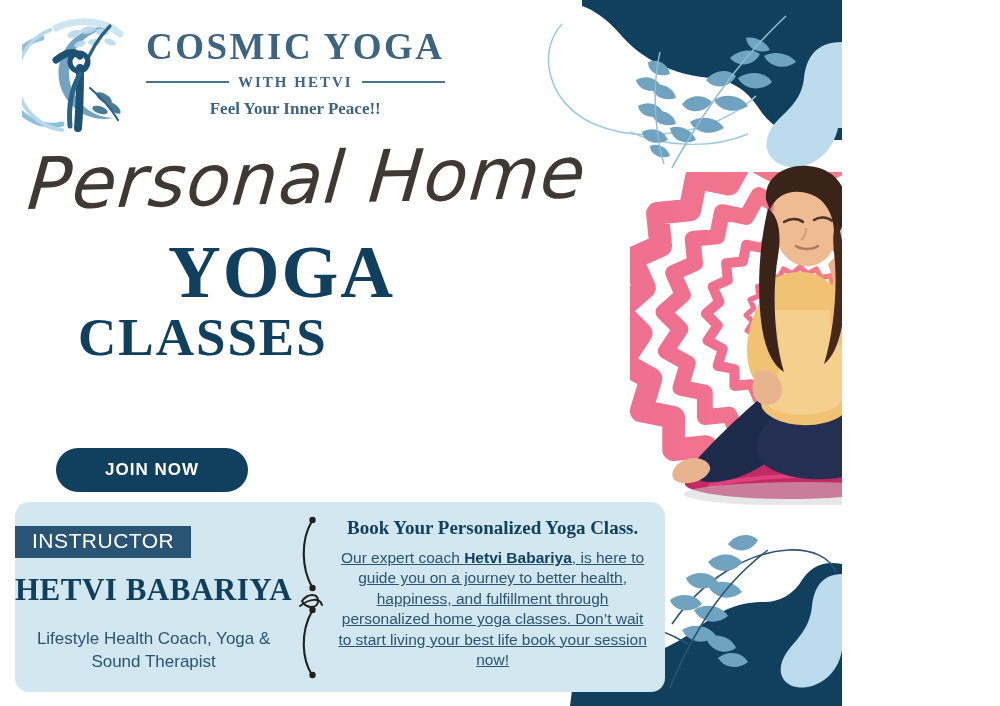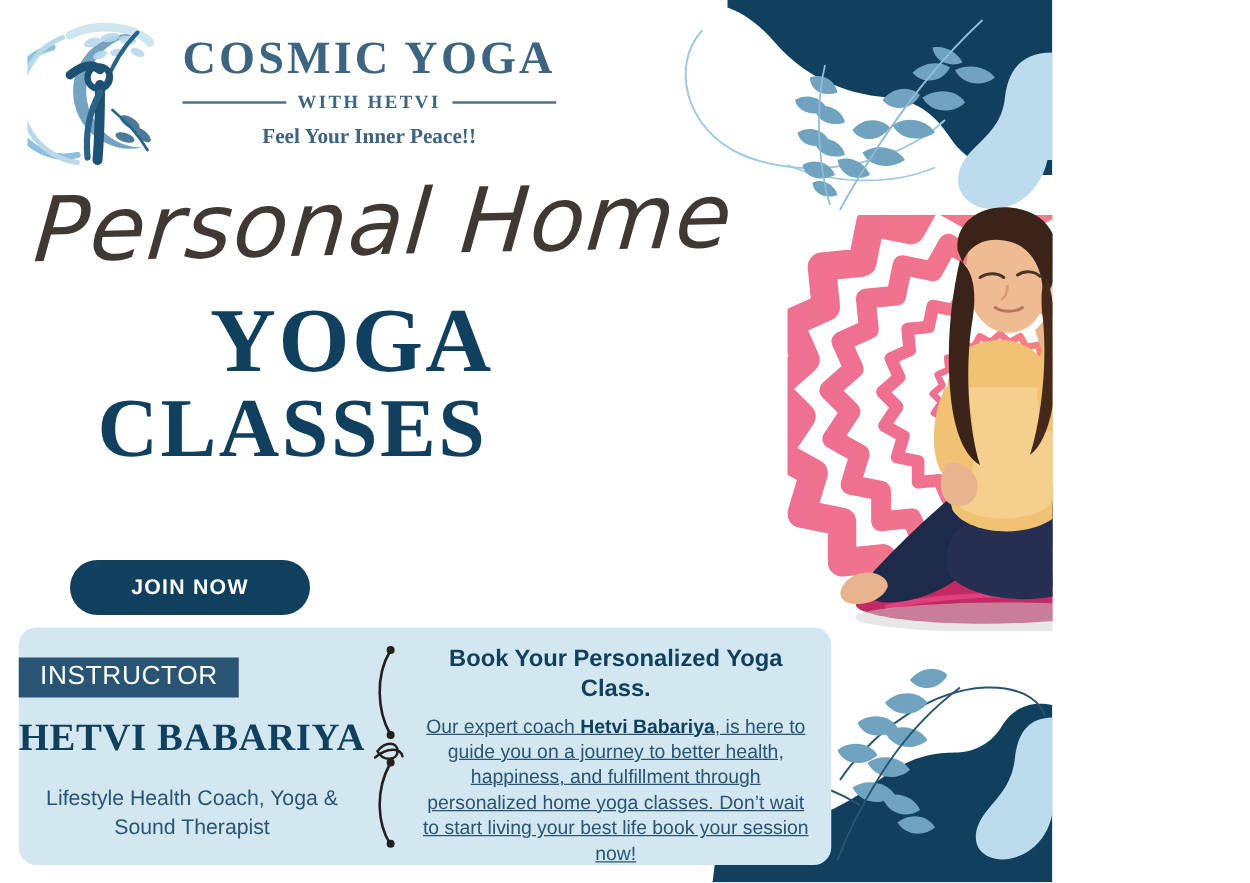--- a/index.html
+++ b/index.html
@@ -73,21 +73,21 @@
   }
   #headline-yoga,#headline-classes{
     position:absolute;
     font-family:"Liberation Serif", serif;
     font-weight:bold;
     color:#11405f;
     line-height:0.95;
     white-space:nowrap;
   }
   #headline-yoga{left:168px;top:238px;font-size:73px;letter-spacing:2px;}
-  #headline-classes{left:78px;top:312px;font-size:67px;letter-spacing:2px;}
+  #headline-classes{left:78px;top:312px;font-size:53px;letter-spacing:2px;}
 
   
   #join-now-button{
     position:absolute;left:56px;top:448px;
     width:192px;height:44px;
     background:#11405f;border:none;border-radius:24px;
     color:#ffffff;
     font-family:"Liberation Sans", sans-serif;
     font-weight:bold;font-size:17px;letter-spacing:1px;
     cursor:pointer;
@@ -137,21 +137,21 @@
   #divider-flourish{
     width:40px;display:flex;align-items:center;justify-content:center;
   }
   #booking-col{
     flex:1 1 auto;
     display:flex;flex-direction:column;align-items:center;
     padding:14px 14px 0 6px;
     box-sizing:border-box;
   }
   #booking-heading{
-    font-family:Liberation Sans, sans-serif;
+    font-family:Liberation Serif, serif;
     font-weight:bold;font-size:19px;
     color:#11405f;text-align:center;line-height:1.25;
   }
   #booking-body{
     font-family:"Liberation Sans", sans-serif;
     font-size:15.5px;color:#2a5473;
     text-align:center;line-height:1.32;
     margin-top:8px;
     text-decoration:underline;
   }

